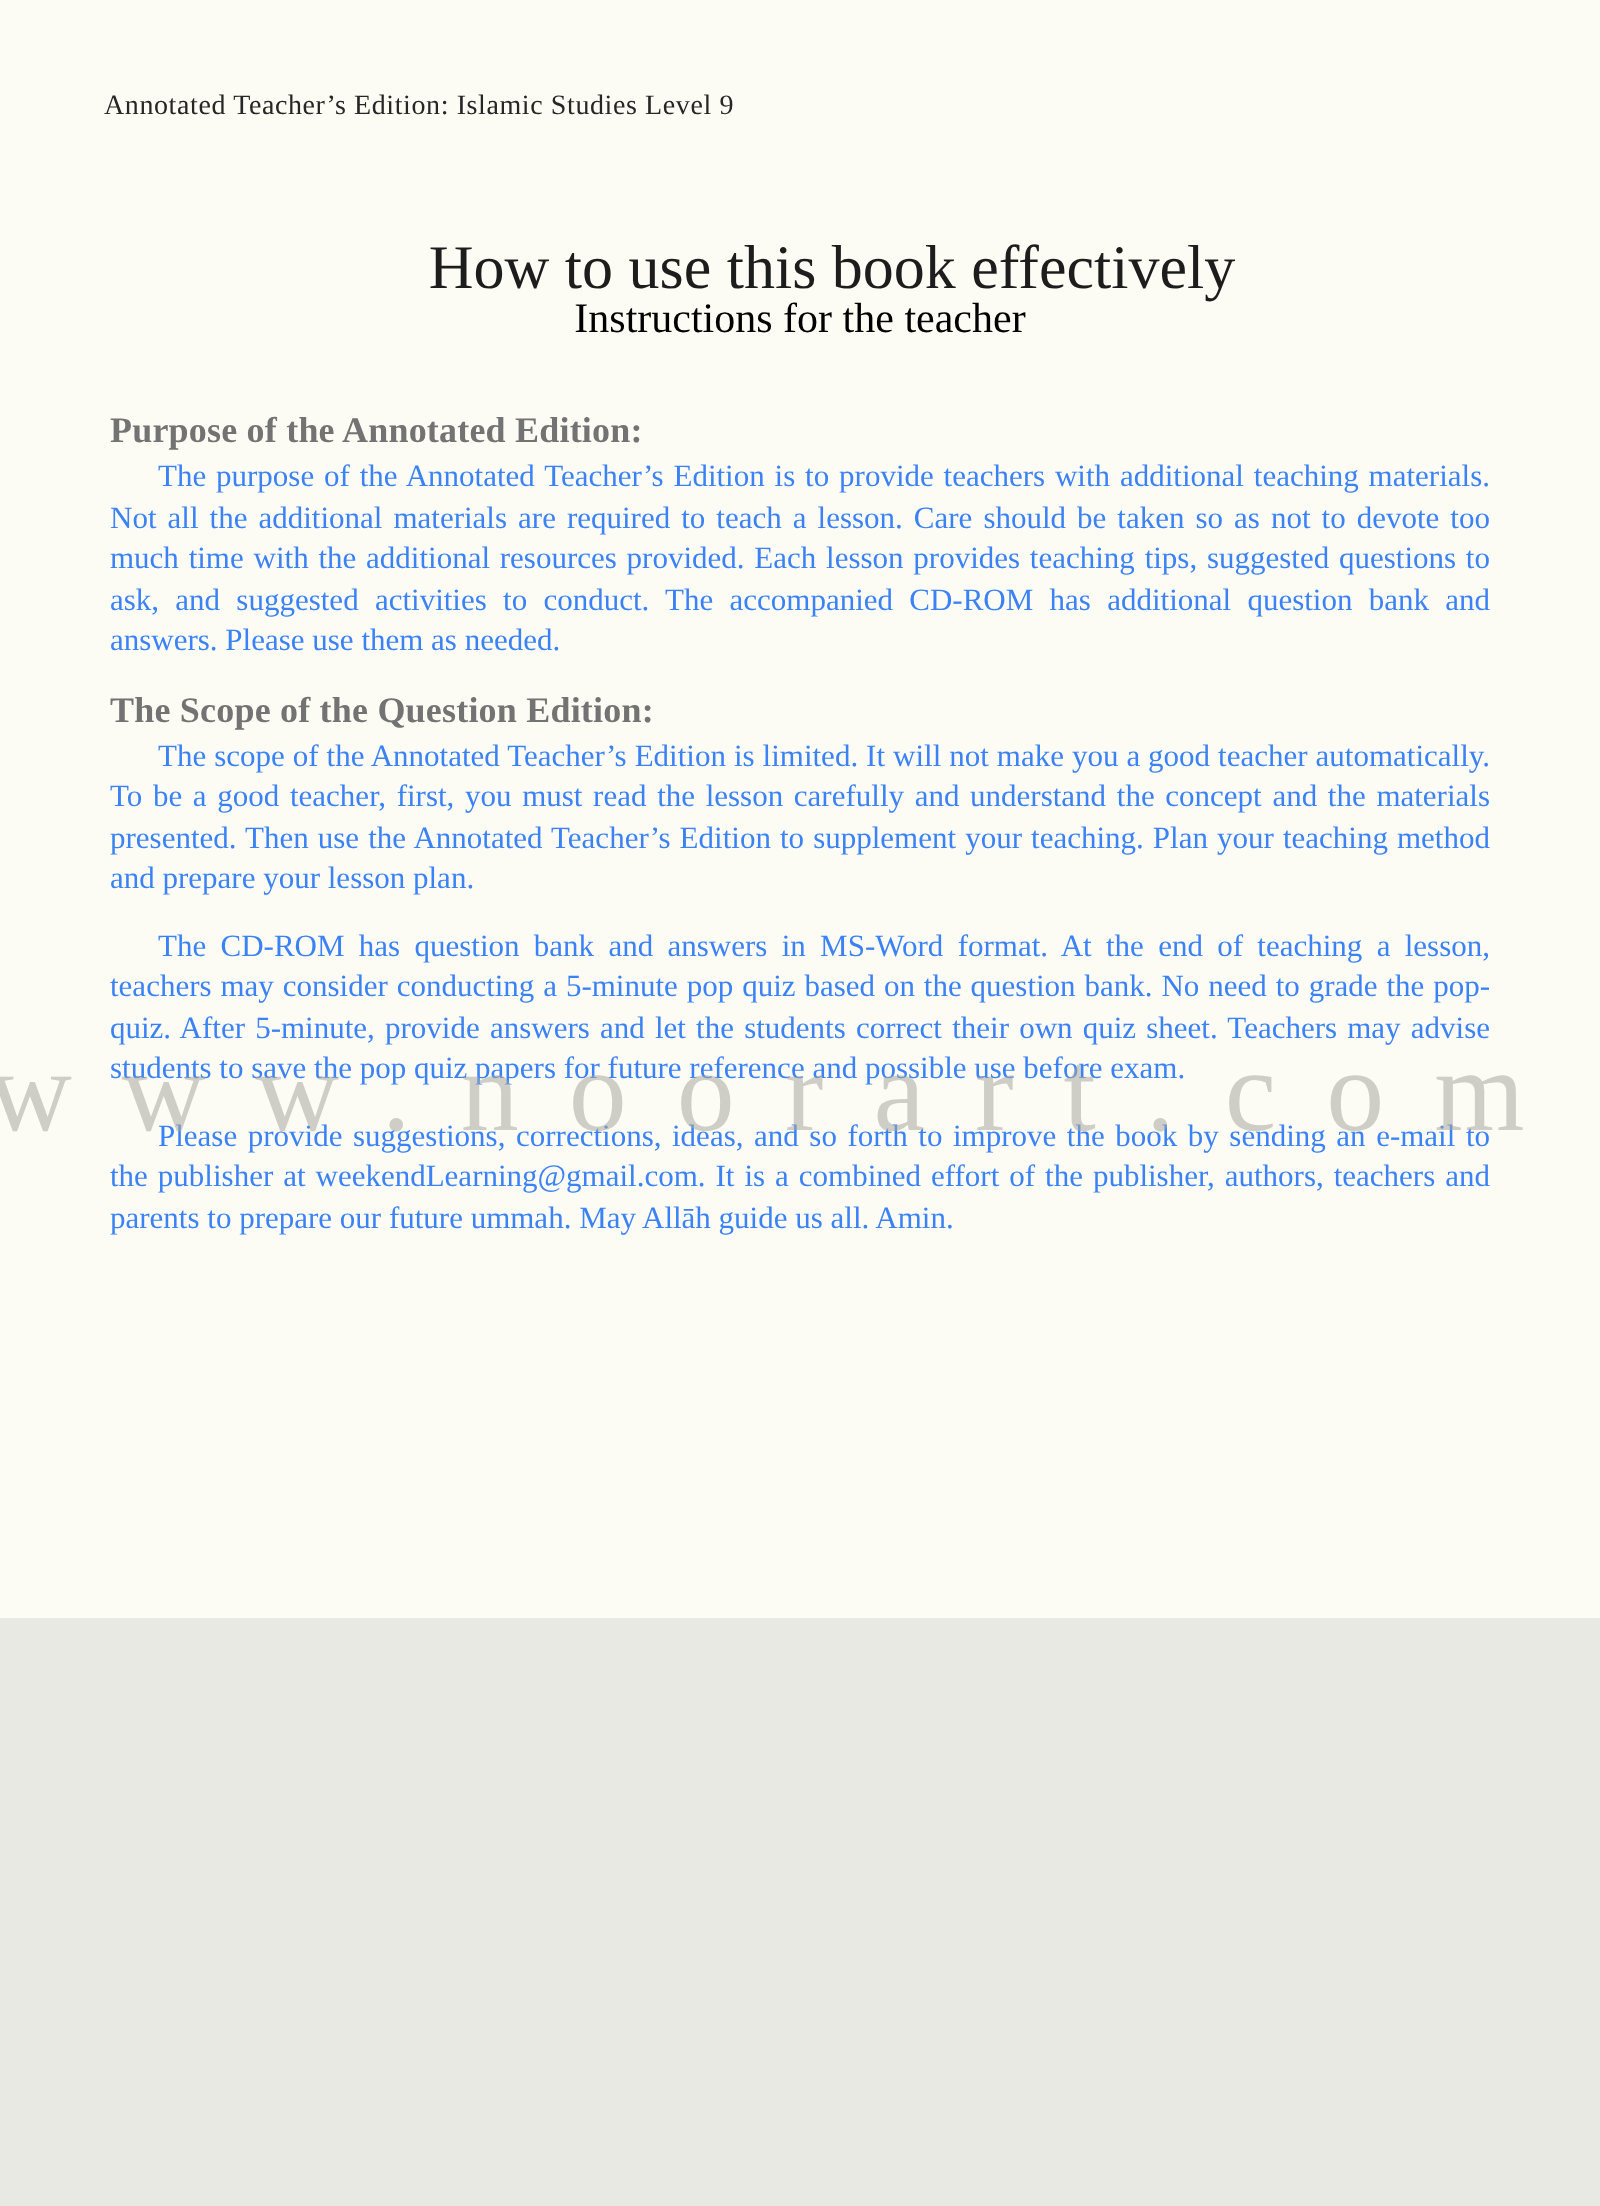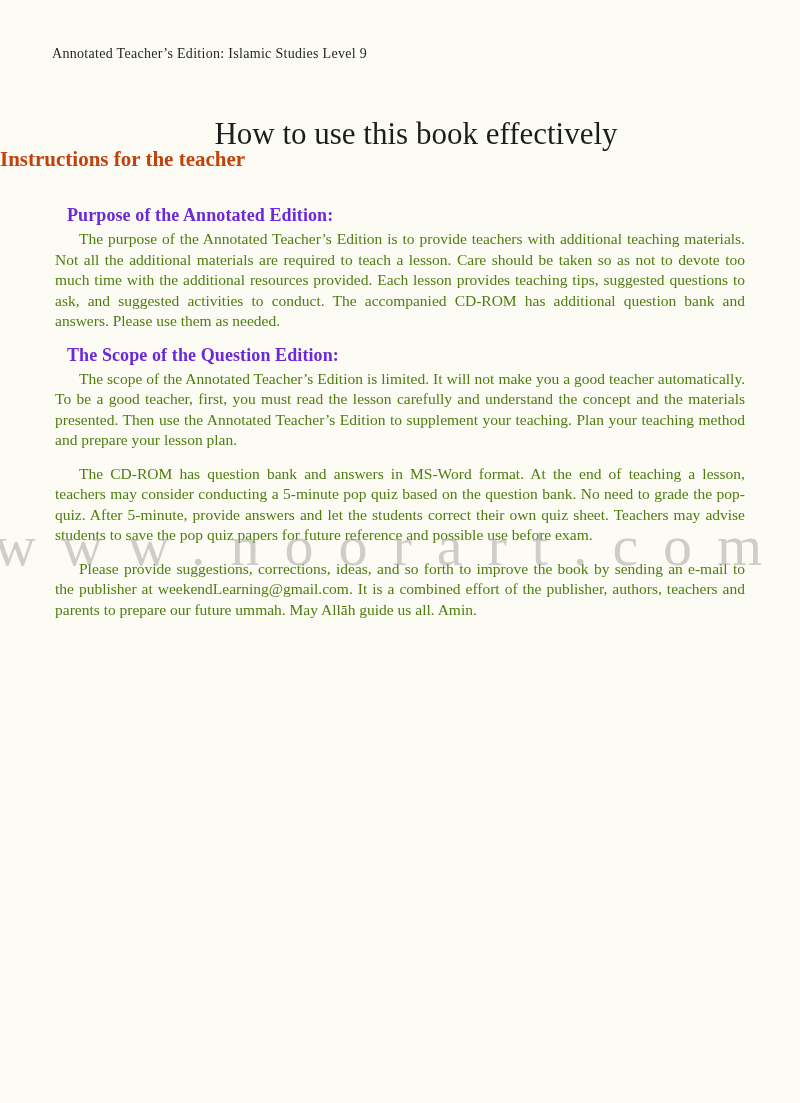--- a/index.html
+++ b/index.html
@@ -3,21 +3,21 @@
 <meta charset="utf-8">
 <style>
   html, body {
     margin: 0;
     padding: 0;
     background: #e9e9e4;
   }
   .page {
     position: relative;
     width: 800px;
-    height: 1103px;
+    height: 809px;
     background: #fcfcf4;
     font-family: "Liberation Serif", serif;
     color: #222222;
     overflow: hidden;
     margin: 0 auto;
   }
   .page-header {
     position: absolute;
     top: 46px;
     left: 52px;
@@ -34,46 +34,46 @@
     font-size: 31px;
     font-weight: 400;
     margin: 16px;
     color: #1d1d1d;
   }
   .subtitle {
     position: absolute;
     top: 147px;
     left: 0;
     width: 100%;
-    text-align: left;
+    text-align: center;
     font-size: 21px;
-    font-weight: 700;
-    color: #c2410c;
+    font-weight: 400;
+    color: #000000;
   }
   .content {
     position: absolute;
     top: 205px;
     left: 55px;
     width: 690px;
     z-index: 1;
   }
   .content section h2 {
     font-size: 18px;
     font-weight: 700;
-    margin: 0 0 3px 12px;
-    color: #6d28d9;
+    margin: 0 0 3px 0;
+    color: #737373;
     letter-spacing: 0.1px;
   }
   .content section p {
     font-size: 15.5px;
     line-height: 20.5px;
     margin: 0 0 13px 0;
     text-align: justify;
     text-indent: 24px;
-    color: #4d7c0f;
+    color: #3b82f6;
   }
   .content section:last-child p {
     margin-bottom: 0;
   }
   .watermark {
     position: absolute;
     top: 512px;
     left: -6px;
     width: 812px;
     font-size: 58px;

